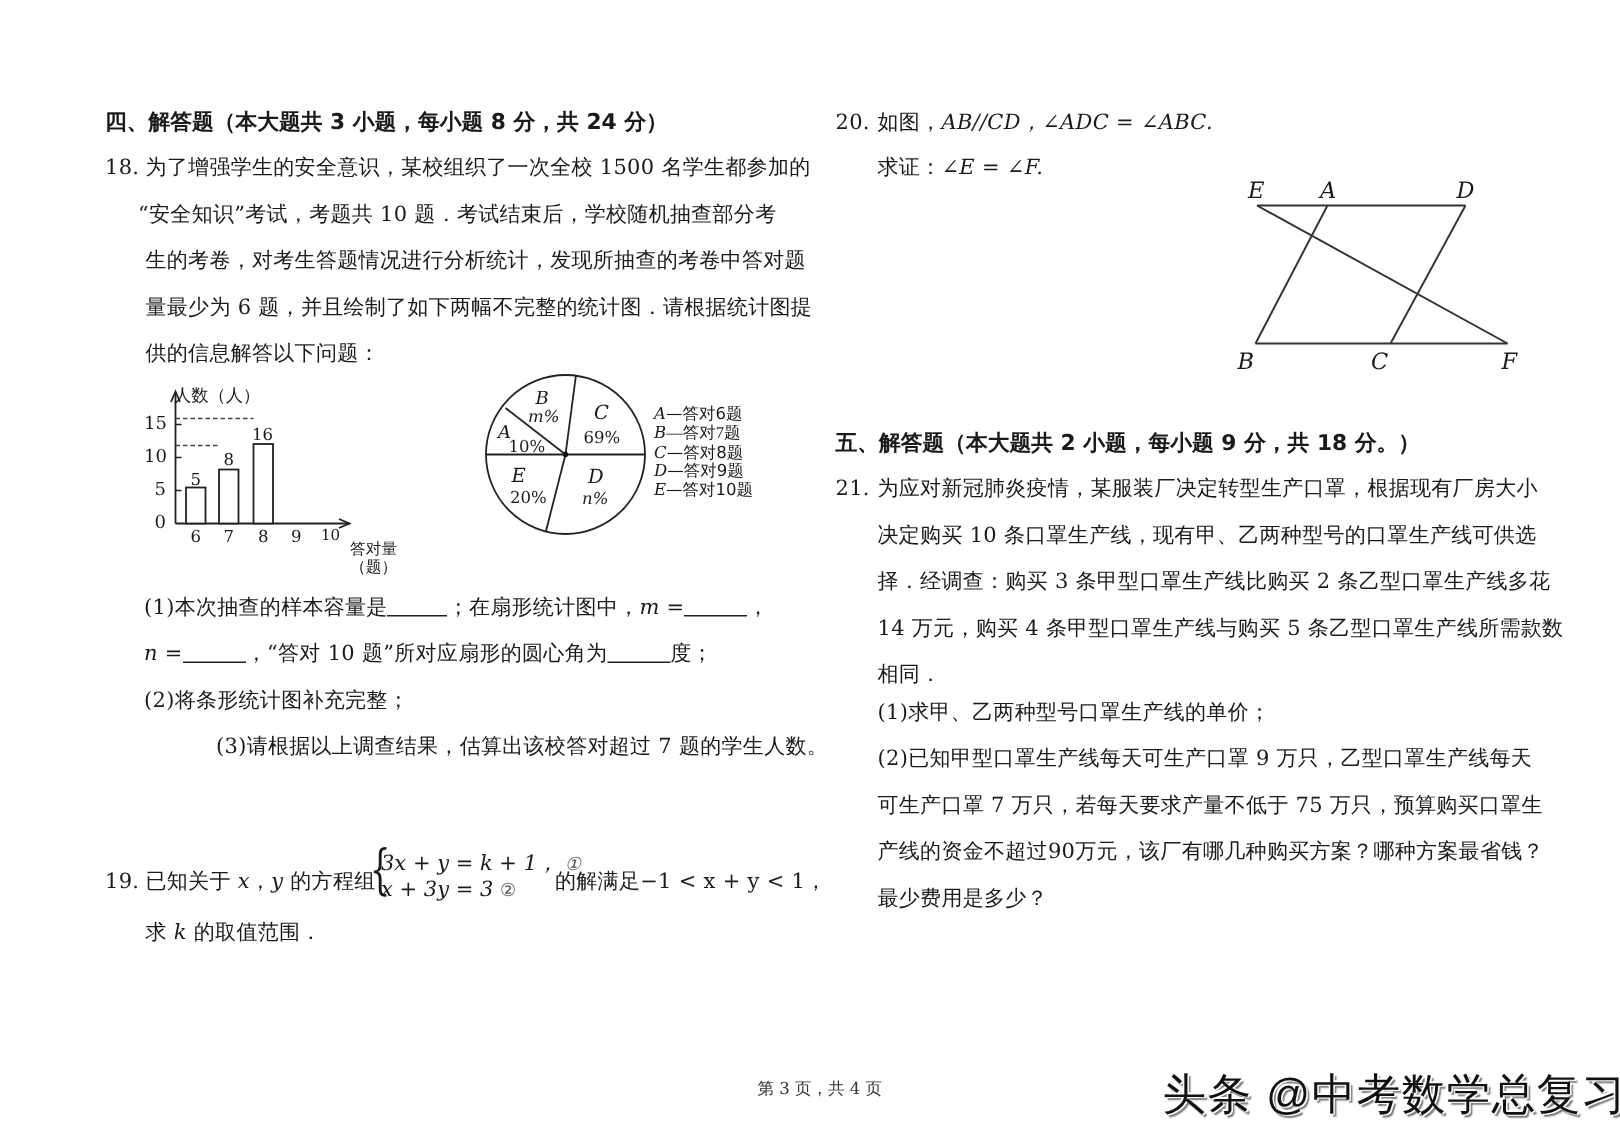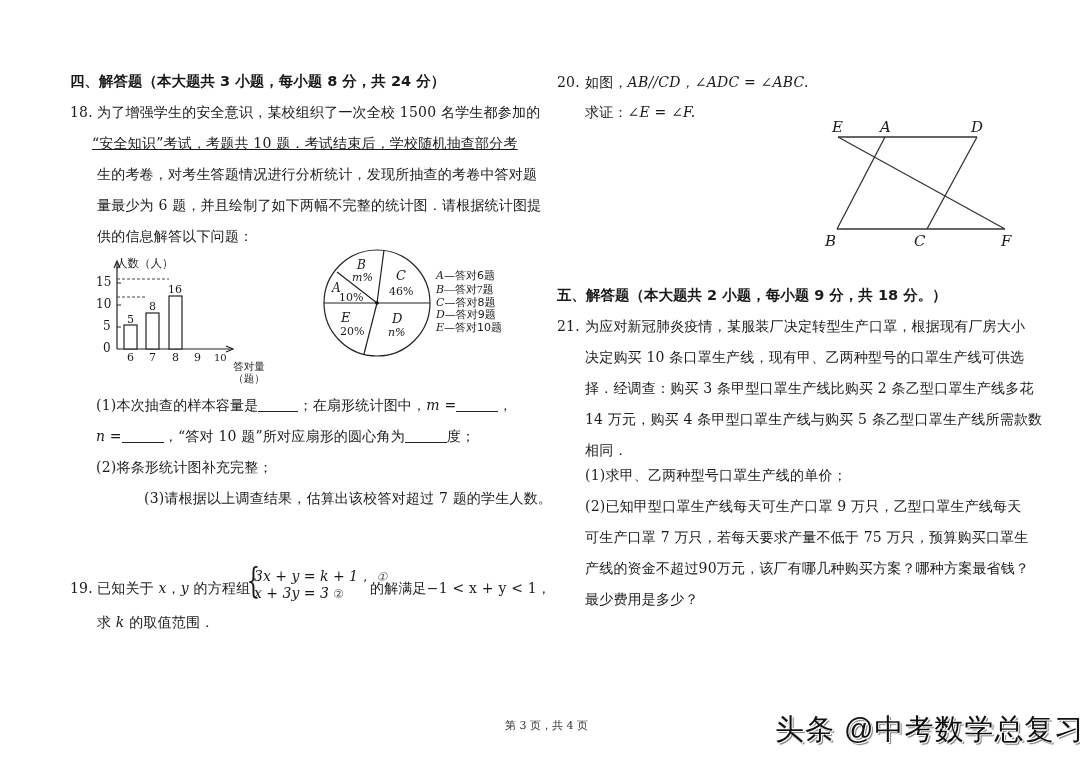--- a/index.html
+++ b/index.html
@@ -19,21 +19,21 @@
     text-shadow: 1px 1px 0 #fff, -1px -1px 0 #fff, 2px 2px 1px #777; }
 </style>
 </head>
 <body>
 
 <div class="abs hdr" style="left:70px; top:72px;">四、解答题（本大题共 3 小题，每小题 8 分，共 24 分）</div>
 
 <div>
   <div class="abs line" style="left:70px; top:103px;">18.</div>
   <div class="abs line" style="left:97px; top:103px;">为了增强学生的安全意识，某校组织了一次全校 1500 名学生都参加的</div>
-  <div class="abs line" style="left:92px; top:134px;text-decoration:underline;">“安全知识”考试，考题共 10 题．考试结束后，学校随机抽查部分考</div>
+  <div class="abs line" style="left:92px; top:134px;">“安全知识”考试，考题共 10 题．考试结束后，学校随机抽查部分考</div>
   <div class="abs line" style="left:97px; top:165px;">生的考卷，对考生答题情况进行分析统计，发现所抽查的考卷中答对题</div>
   <div class="abs line" style="left:97px; top:196px;">量最少为 6 题，并且绘制了如下两幅不完整的统计图．请根据统计图提</div>
   <div class="abs line" style="left:97px; top:227px;">供的信息解答以下问题：</div>
 
   <svg class="abs" style="left:85px; top:255px;" width="210" height="125" viewBox="85 255 210 125">
 
     <line x1="117" y1="349" x2="117" y2="262" stroke="#222" stroke-width="1.2"></line>
     <polyline points="114,268 117,261 120,268" fill="none" stroke="#222" stroke-width="1.2"></polyline>
     <line x1="117" y1="349" x2="233" y2="349" stroke="#222" stroke-width="1.2"></line>
     <polyline points="226,346 233,349 226,352" fill="none" stroke="#222" stroke-width="1.2"></polyline>
@@ -78,21 +78,21 @@
     <line x1="377" y1="303" x2="384" y2="250" stroke="#222" stroke-width="1.2"></line>
 
     <line x1="377" y1="303" x2="364" y2="354" stroke="#222" stroke-width="1.2"></line>
     <circle cx="377" cy="303" r="1.8" fill="#111"></circle>
   </svg>
   <div class="abs" style="left:357px; top:258px; font-size:12px; font-style:italic;">B</div>
   <div class="abs" style="left:352px; top:271px; font-size:11px; font-style:italic;">m%</div>
   <div class="abs" style="left:332px; top:281px; font-size:12px; font-style:italic;">A</div>
   <div class="abs" style="left:339px; top:291px; font-size:11px;">10%</div>
   <div class="abs" style="left:396px; top:268px; font-size:13px; font-style:italic;">C</div>
-  <div class="abs" style="left:389px; top:285px; font-size:11px;">46%</div>
+  <div class="abs" style="left:389px; top:285px; font-size:11px;">69%</div>
   <div class="abs" style="left:341px; top:310px; font-size:13px; font-style:italic;">E</div>
   <div class="abs" style="left:340px; top:325px; font-size:11px;">20%</div>
   <div class="abs" style="left:392px; top:311px; font-size:13px; font-style:italic;">D</div>
   <div class="abs" style="left:388px; top:326px; font-size:11px; font-style:italic;">n%</div>
 
   <div class="abs" style="left:436px; top:270px; font-size:11px; line-height:12.8px;">
     <div><i>A</i><span style="font-family:'DejaVu Sans',sans-serif;">—答对6题</span></div>
     <div><i>B</i><span style="font-family:Liberation Serif, serif;">—答对7题</span></div>
     <div><i>C</i><span style="font-family:'DejaVu Sans',sans-serif;">—答对8题</span></div>
     <div><i>D</i><span style="font-family:'DejaVu Sans',sans-serif;">—答对9题</span></div>

